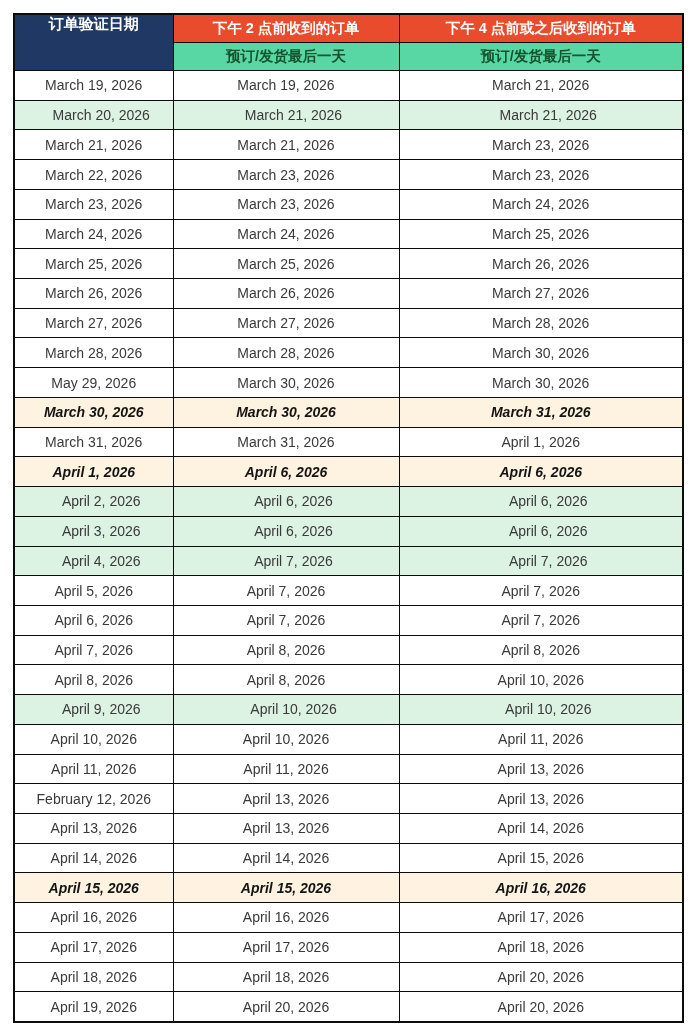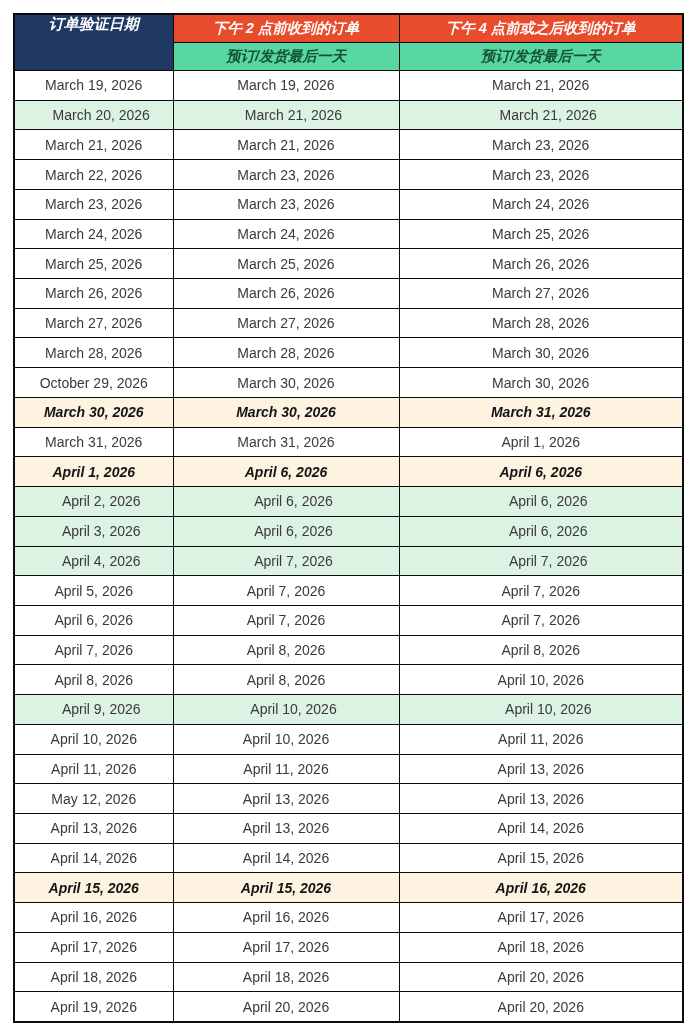--- a/index.html
+++ b/index.html
@@ -38,21 +38,21 @@
   }
   table.schedule th,
   table.schedule td {
     border: 1px solid var(--border-black);
     text-align: center;
     padding: 0 4px;
     overflow: hidden;
     white-space: nowrap;
   }
   
-  thead th { font-weight: 700; font-style: italic; }
+  thead th { font-weight: 700; }
   .th-navy {
     background: var(--header-navy);
     color: #FFFFFF;
     font-size: 15px;
     vertical-align: top;
     padding-top: 7px;
   }
   .th-orange {
     background: var(--header-orange);
     color: #FFFFFF;
@@ -147,21 +147,21 @@
     <td>March 27, 2026</td>
     <td>March 27, 2026</td>
     <td>March 28, 2026</td>
   </tr>
           <tr class="row-white">
     <td>March 28, 2026</td>
     <td>March 28, 2026</td>
     <td>March 30, 2026</td>
   </tr>
           <tr class="row-white">
-    <td>October 29, 2026</td>
+    <td>May 29, 2026</td>
     <td>March 30, 2026</td>
     <td>March 30, 2026</td>
   </tr>
           <tr class="row-cream">
     <td>March 30, 2026</td>
     <td>March 30, 2026</td>
     <td>March 31, 2026</td>
   </tr>
           <tr class="row-white">
     <td>March 31, 2026</td>
@@ -217,21 +217,21 @@
     <td>April 10, 2026</td>
     <td>April 10, 2026</td>
     <td>April 11, 2026</td>
   </tr>
           <tr class="row-white">
     <td>April 11, 2026</td>
     <td>April 11, 2026</td>
     <td>April 13, 2026</td>
   </tr>
           <tr class="row-white">
-    <td>May 12, 2026</td>
+    <td>February 12, 2026</td>
     <td>April 13, 2026</td>
     <td>April 13, 2026</td>
   </tr>
           <tr class="row-white">
     <td>April 13, 2026</td>
     <td>April 13, 2026</td>
     <td>April 14, 2026</td>
   </tr>
           <tr class="row-white">
     <td>April 14, 2026</td>

